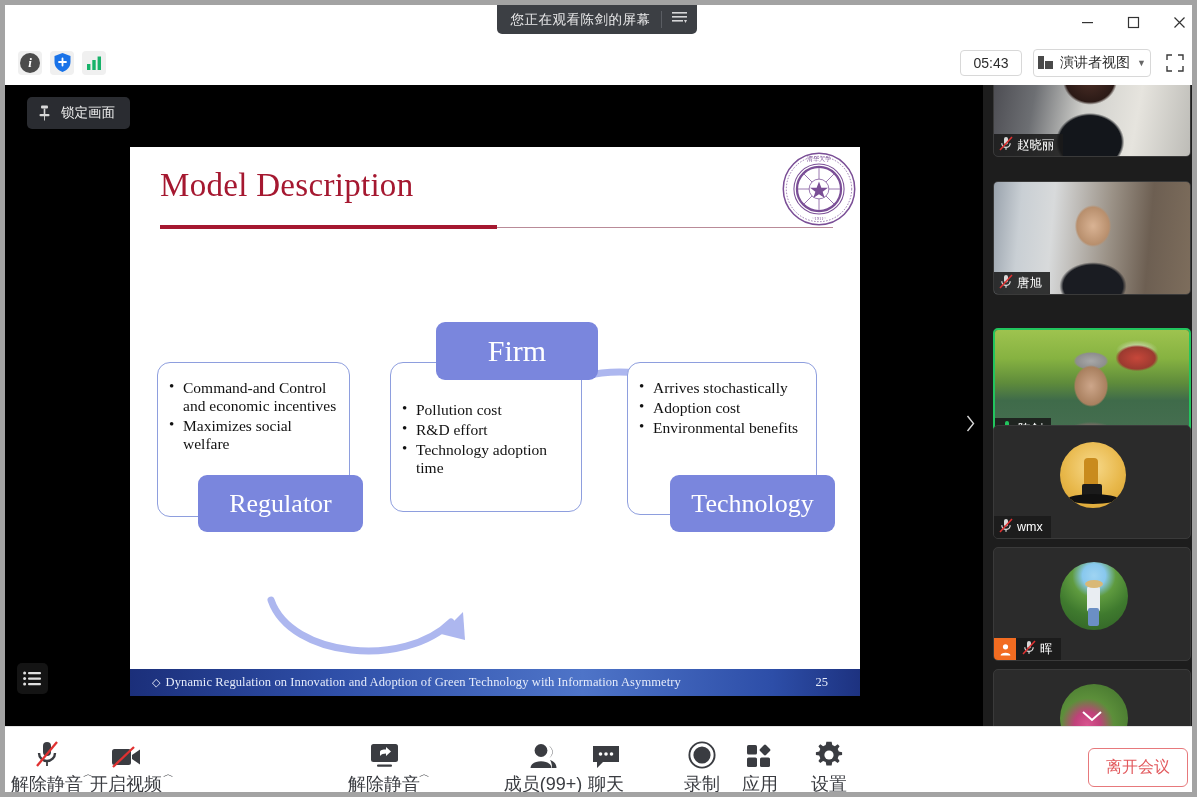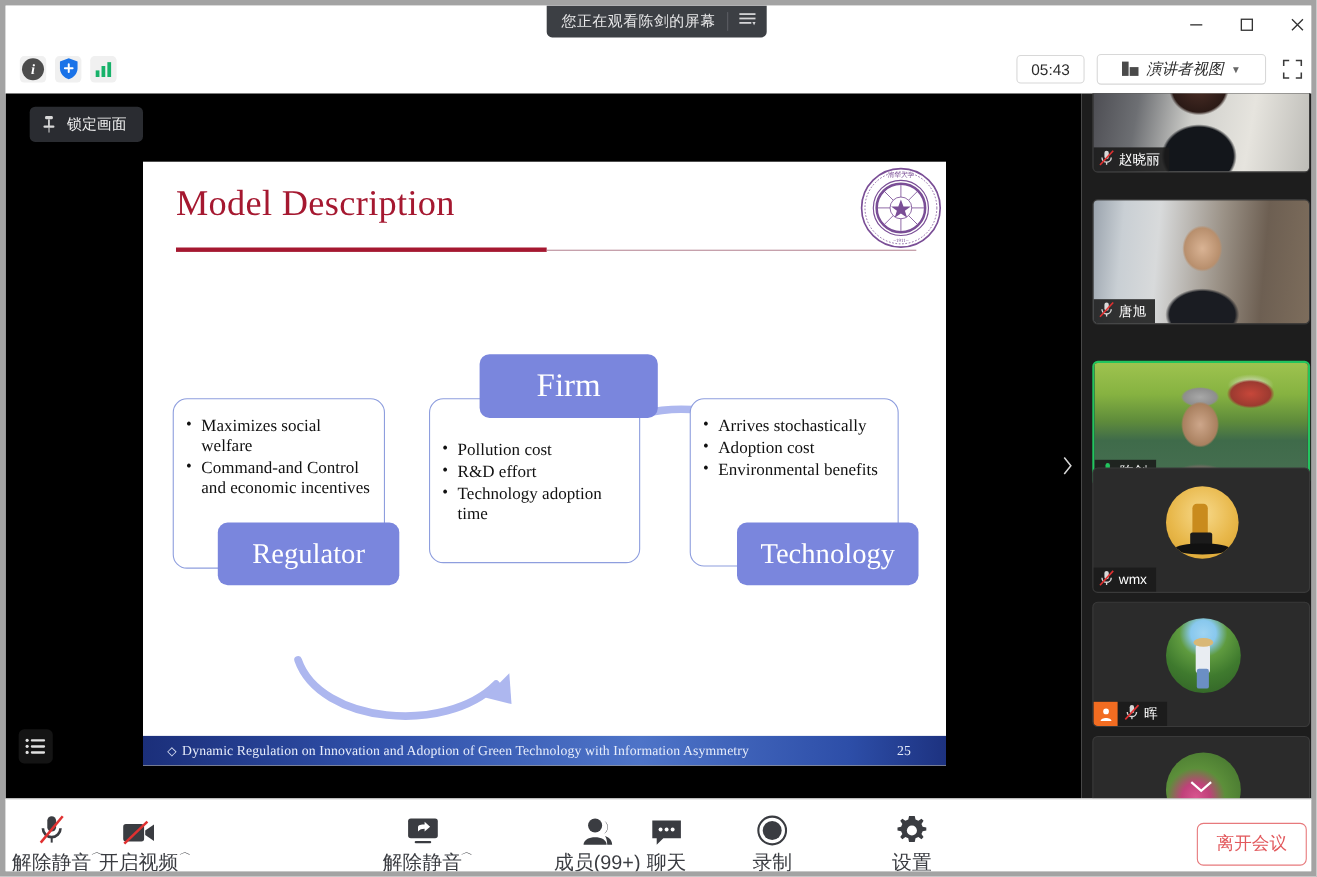--- a/index.html
+++ b/index.html
@@ -62,22 +62,22 @@
   }
   .tb-right {
     margin-left: auto; display: flex; align-items: center; gap: 11px; padding-right: 14px;
   }
   .timer-box {
     border: 1px solid #d8d8d8; border-radius: 4px; background: #fff;
     padding: 4px 11px; font-size: 14px; color: #2b2b2b; min-width: 62px; text-align: center;
   }
   .view-box {
     border: 1px solid #d8d8d8; border-radius: 4px; background: #fff;
-    padding: 4px 22px; font-size: 14px; color: #2b2b2b;
-    display: flex; align-items: center; gap: 7px; font-style: italic;
+    padding: 4px 4px; font-size: 14px; color: #2b2b2b;
+    display: flex; align-items: center; gap: 7px;
   }
   .view-ico { width: 15px; height: 13px; position: relative; }
   .view-ico i { position: absolute; background: #4a4a4a; display:block; }
   .view-ico i.a { left: 0; top: 0; width: 6px; height: 13px; }
   .view-ico i.b { left: 7px; top: 5px; width: 8px; height: 8px; }
   .caret { font-size: 9px; color: #666; }
   .fs-btn { width: 26px; height: 26px; display: flex; align-items: center; justify-content: center; }
 
   
   .stage {
@@ -344,22 +344,22 @@
           <polygon points="188,36 208,58 180,58" fill="#adb7ef" transform="rotate(42 194 48)"></polygon>
         </svg>
 
         <svg class="arrow" style="left:135px; top:355px;" width="210" height="80" viewBox="0 0 210 80">
           <path d="M6 8 C26 66, 140 76, 186 30" fill="none" stroke="#adb7ef" stroke-width="7" stroke-linecap="round"></path>
           <polygon points="176,42 198,20 200,48" fill="#adb7ef"></polygon>
         </svg>
 
         <div class="bbox" style="left:27px; top:125px; width:193px; height:155px; padding:16px 10px 0 10px;">
           <ul>
+            <li>Command-and Control and economic incentives</li>
             <li>Maximizes social welfare</li>
-            <li>Command-and Control and economic incentives</li>
           </ul>
         </div>
         <div class="tag tag-md" style="left:68px; top:238px; width:165px; height:57px;">
           <span>Regulator</span>
         </div>
 
         <div class="bbox" style="left:260px; top:125px; width:192px; height:150px; padding:38px 10px 0 10px;">
           <ul>
             <li>Pollution cost</li>
             <li>R&amp;D effort</li>
@@ -583,20 +583,33 @@
     <div class="bb-item" style="left:660px;">
       <span class="bb-ico">
         <svg width="28" height="28" viewBox="0 0 28 28">
           <circle cx="14" cy="14" r="12.6" fill="none" stroke="#3a3c41" stroke-width="1.9"></circle>
           <circle cx="14" cy="14" r="8.6" fill="#3a3c41"></circle>
         </svg>
       </span>
       <span>录制</span>
     </div>
 
+    <div class="bb-item" style="left:718px;">
+      <span class="bb-ico">
+        <svg width="28" height="26" viewBox="0 0 28 26">
+          <g fill="#3a3c41">
+            <rect x="1" y="2" width="10" height="9.5" rx="1.6"></rect>
+            <rect x="1" y="14.5" width="10" height="9.5" rx="1.6"></rect>
+            <rect x="14" y="14.5" width="10" height="9.5" rx="1.6"></rect>
+            <rect x="14.8" y="2.8" width="8.4" height="8.4" rx="1.4" transform="rotate(45 19 7)"></rect>
+          </g>
+        </svg>
+      </span>
+      <span>应用</span>
+    </div>
 
     <div class="bb-item" style="left:787px;">
       <span class="bb-ico">
         <svg width="28" height="28" viewBox="0 0 28 28">
           <g fill="#3a3c41">
             <path d="M14 0.8 l2.6 0 0.7 3.3 2.6 1.1 2.8-1.9 1.9 1.9 -1.9 2.8 1.1 2.6 3.3 0.7 0 2.6 -3.3 0.7 -1.1 2.6 1.9 2.8 -1.9 1.9 -2.8-1.9 -2.6 1.1 -0.7 3.3 -2.6 0 -2.6 0 -0.7-3.3 -2.6-1.1 -2.8 1.9 -1.9-1.9 1.9-2.8 -1.1-2.6 -3.3-0.7 0-2.6 3.3-0.7 1.1-2.6 -1.9-2.8 1.9-1.9 2.8 1.9 2.6-1.1 0.7-3.3 Z"></path>
           </g>
           <circle cx="14" cy="14" r="4.6" fill="#ffffff"></circle>
         </svg>
       </span>

